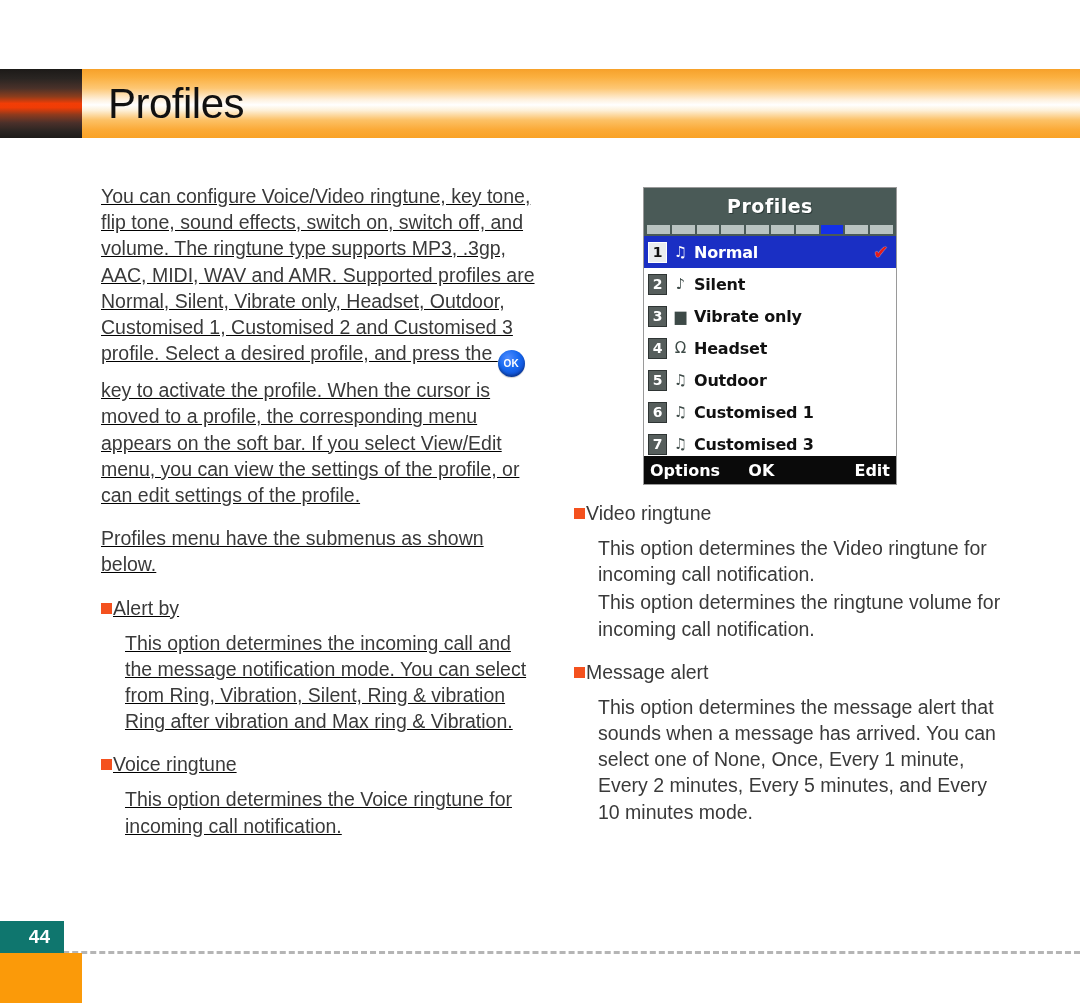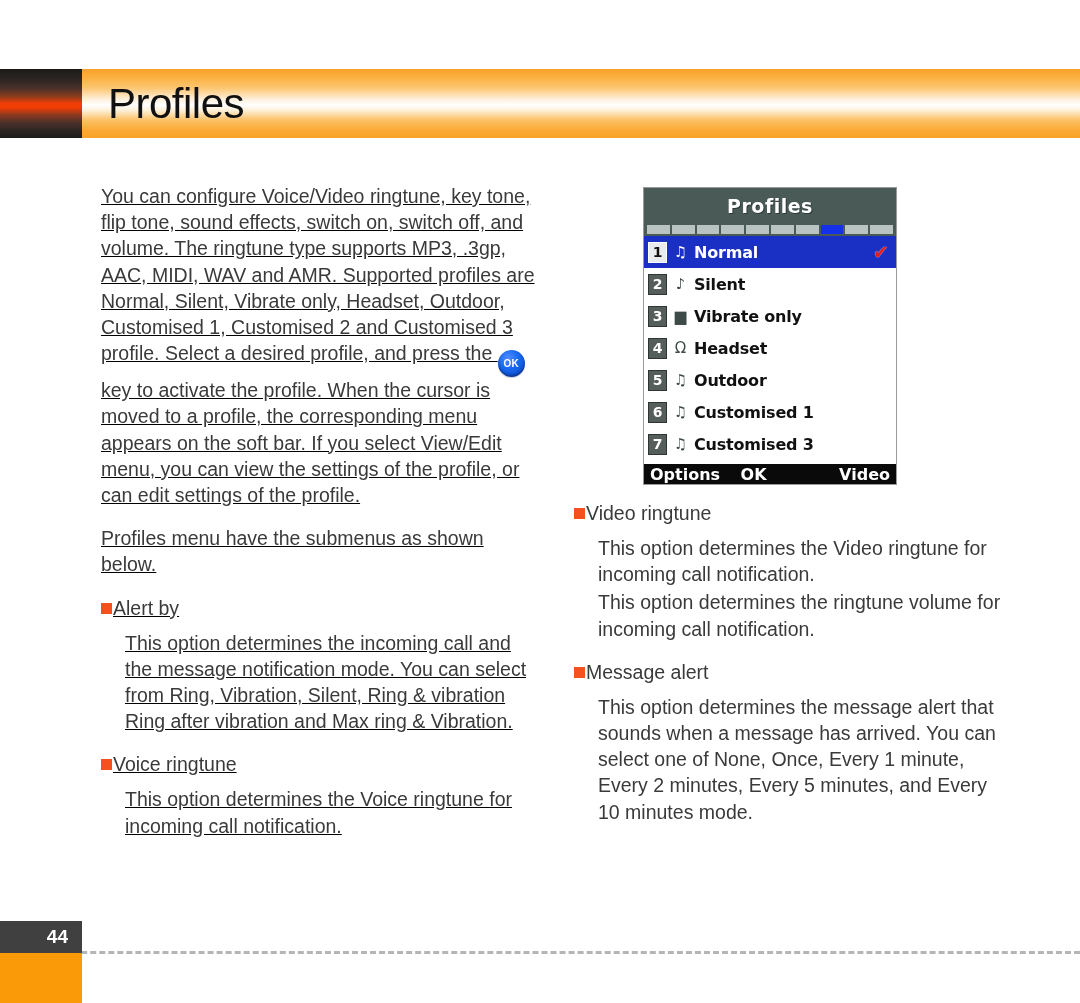--- a/index.html
+++ b/index.html
@@ -107,31 +107,31 @@
   .ph-label {
     font-size:16px; font-weight:bold; color:#111; letter-spacing:-.2px;
   }
   .ph-item.sel .ph-label { color:#fff; }
   .ph-check {
     position:absolute; right:7px; top:50%; transform:translateY(-50%);
     color:#e21b1b; font-size:19px; font-weight:bold;
     text-shadow:0 0 1px #fff;
   }
   .ph-soft {
-    position:absolute; left:0; bottom:0; width:100%; height:20px;
+    position:absolute; left:0; bottom:0; width:100%; height:28px;
     background:#0a0a0a; color:#fff;
     display:flex; align-items:center; justify-content:space-between;
     padding:0 6px; font-size:16px; font-weight:bold;
   }
   .ph-soft span:nth-child(2){ margin-right:52px; }
 
   
   .foot-red {
-    position:absolute; left:0; top:921px; width:82px; height:32px;
-    background:#404040;
+    position:absolute; left:0; top:921px; width:64px; height:32px;
+    background:#0f766e;
     color:#fff; font-size:19px; font-weight:bold;
     display:flex; align-items:center; justify-content:flex-end;
     padding-right:14px;
   }
   .foot-orange {
     position:absolute; left:0; top:953px; width:82px; height:50px;
     background:#fb9a09;
   }
   .foot-dash {
     position:absolute; left:0; top:951px; width:1080px; height:0;
@@ -215,21 +215,21 @@
         </div>
         <div class="ph-item">
           <div class="ph-num">7</div>
           <div class="ph-icon">♫</div>
           <div class="ph-label">Customised 3</div>
         </div>
       </div>
     <div class="ph-soft">
       <span>Options</span>
       <span>OK</span>
-      <span>Video</span>
+      <span>Edit</span>
     </div>
   </div>
 
   <div class="col-right">
     <div class="bullet-row" style="margin-top:0">
       <div class="bullet-sq"></div>
       <div class="bullet-label">Video ringtune</div>
     </div>
     <p class="indent">This option determines the Video ringtune for incoming call notification.</p>
 

